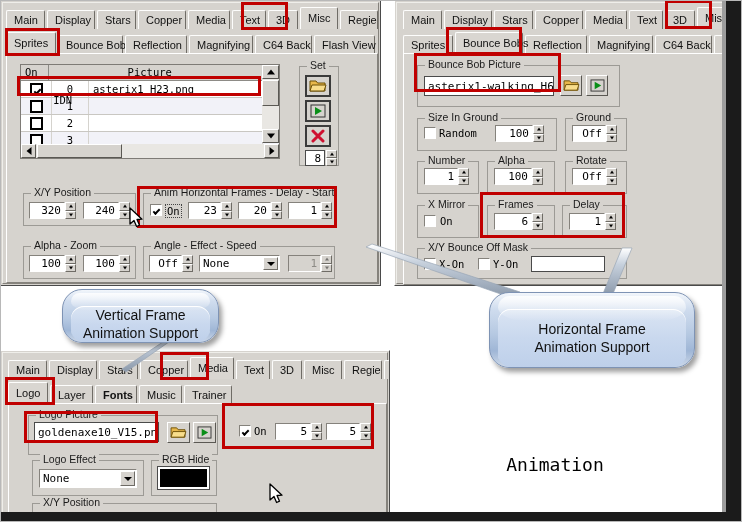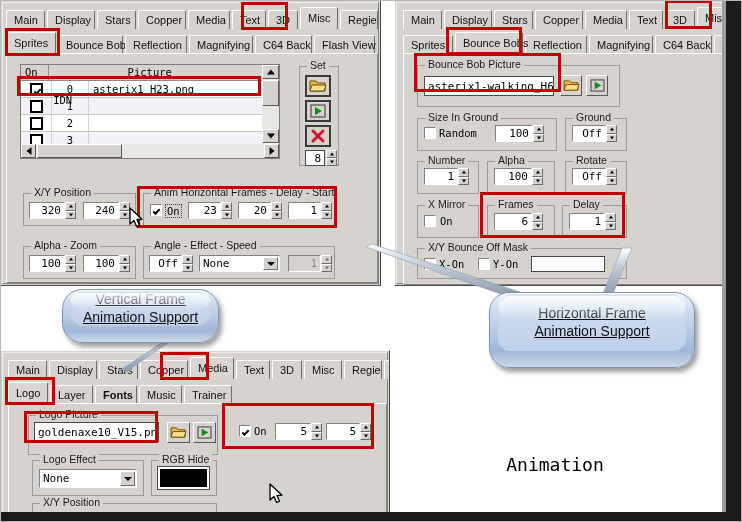--- a/index.html
+++ b/index.html
@@ -208,24 +208,23 @@
     border-right:1px solid #5a5853;border-bottom:1px solid #5a5853;
     box-sizing:border-box;
   }
   
   .bubble{
     position:absolute;
     border-radius:20px;
     background:linear-gradient(180deg,#f2f6fb 0%,#cfdcee 22%,#b6c9e2 55%,#9fb6d6 78%,#cdd9e9 100%);
     border:1px solid #7e93b4;
     box-shadow:3px 4px 5px rgba(0,0,0,.38);
-    display:flex;align-items:flex-start;justify-content:center;
+    display:flex;align-items:flex-end;justify-content:center;
     text-align:center;
     z-index:40;
-    text-decoration:underline;
   }
   .bubble .inner{
     border-radius:13px;
     background:linear-gradient(180deg,#dbe5f3 0%,#c9d8ee 50%,#bed0ea 100%);
     width:calc(100% - 16px);height:calc(100% - 16px);
     display:flex;align-items:center;justify-content:center;
     font-size:14px;color:#111;line-height:18px;
     box-shadow:inset 0 1px 0 #fff;
   }
   .bubble .gloss{

